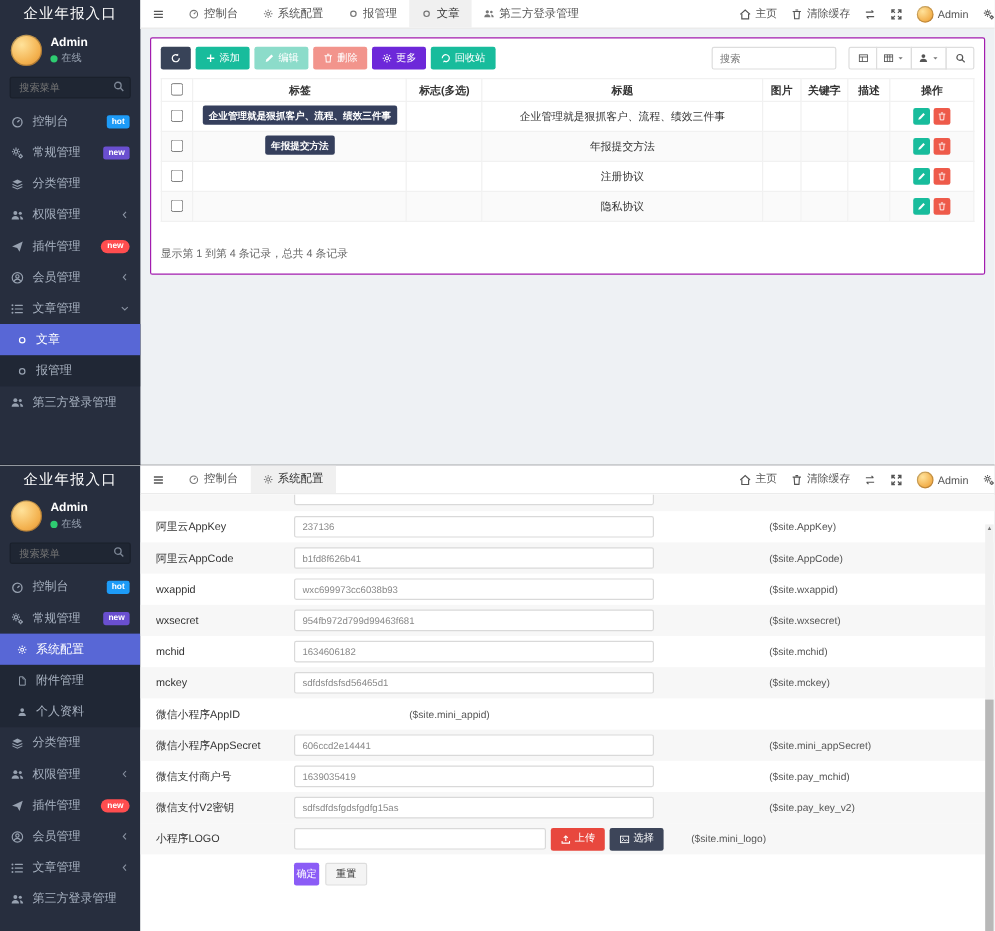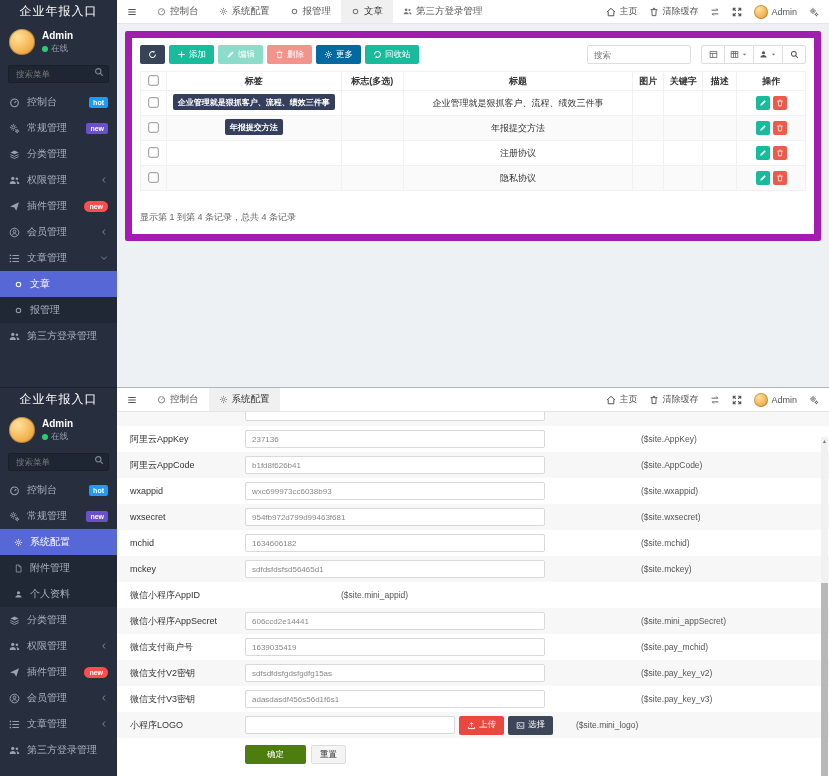--- a/index.html
+++ b/index.html
@@ -37,37 +37,37 @@
   .mi.active{background:#5867d6;color:#fff}
   .mi.active .ic{color:#fff}
 
   
   .main{flex:1;display:flex;flex-direction:column;min-width:0;position:relative}
   .navbar{height:24px;background:#fff;border-bottom:1px solid #e6e6e6;display:flex;align-items:stretch;flex-shrink:0}
   .nb-burger{width:30px;display:flex;align-items:center;justify-content:center;color:#555;cursor:pointer}
   .nb-tab{display:flex;align-items:center;gap:4px;padding:0 10px;font-size:9.5px;color:#555;cursor:pointer}
   .nb-tab .ic{width:9px;height:9px;color:#777}
   .nb-tab.active{background:#f0f0f0;color:#333}
-  .nb-right{margin-left:auto;display:flex;align-items:center;gap:12px;padding-right:10px;font-size:9px;color:#555}
+  .nb-right{margin-left:auto;display:flex;align-items:center;gap:12px;font-size:9px;color:#555}
   .nb-link{display:flex;align-items:center;gap:3px;cursor:pointer}
   .nb-ic{width:10px;height:10px;color:#555}
   .nb-avatar{width:14px;height:14px;border-radius:50%;background:radial-gradient(circle at 35% 32%,#ffe29a,#f3b14e 62%,#d98a35);box-shadow:inset 0 0 0 1px rgba(0,0,0,.2)}
 
   
   .content1{flex:1;padding:7px 8px;overflow:hidden}
-  .card{background:#fff;border:7px solid #a21caf;border-radius:2px;padding:7px 8px 10px}
+  .card{background:#fff;border:1px solid #a21caf;border-radius:2px;padding:7px 8px 10px}
   .tbar{display:flex;align-items:center;margin-bottom:7px}
   .tb-left{display:flex;gap:4px}
   .btn{height:19px;display:inline-flex;align-items:center;gap:3px;padding:0 8px;border-radius:2px;font-size:8.5px;color:#fff;border:none;cursor:pointer;font-family:inherit}
   .btn .ic{width:9px;height:9px}
   .btn.dark{background:#384358}
   .btn.green{background:#18bc9c}
   .btn.green-dis{background:#8cdcca}
   .btn.red-dis{background:#f2948c}
-  .btn.grey{background:#0369a1}
+  .btn.grey{background:#6d28d9}
   .tb-right{margin-left:auto;display:flex;align-items:center}
   .tb-search{width:104px;height:19px;border:1px solid #ddd;border-radius:2px;font-size:8.5px;padding:0 6px;color:#777;outline:none}
   .bgroup{display:flex;margin-left:10px}
   .gbtn{height:19px;min-width:24px;padding:0 5px;background:#fff;border:1px solid #ddd;display:flex;align-items:center;justify-content:center;gap:2px;color:#555;margin-left:-1px;cursor:pointer}
   .gbtn:first-child{border-radius:2px 0 0 2px;margin-left:0}
   .gbtn:last-child{border-radius:0 2px 2px 0}
   .gbtn .ic{width:9px;height:9px}
   .caret{width:7px;height:7px;color:#777}
   table{width:100%;border-collapse:collapse;table-layout:fixed}
   th,td{border:1px solid #f1f1f1;text-align:center;font-size:9px;color:#333;overflow:hidden;white-space:nowrap}
@@ -90,21 +90,21 @@
   .frow{display:flex;align-items:center;height:26px;padding-left:13px}
   .frow.alt{background:#f7f7f7}
   .flabel{width:115px;color:#333;font-size:9px;flex-shrink:0}
   .finput{width:300px;height:18px;border:1px solid #d9d9d9;border-radius:2px;font-size:8px;color:#888;padding:0 6px;outline:none;background:#fff;font-family:Liberation Sans, sans-serif}
   .finput.short{width:210px}
   .fhint{margin-left:96px;color:#555;font-size:8.5px;white-space:nowrap}
   .fhint.logo{margin-left:23px}
   .btn.upl{background:#e8483e;margin-left:4px}
   .btn.choose{background:#3d4559;margin-left:4px}
   .actions{padding:7px 0 0 128px;display:flex;gap:5px}
-  .btn.submit{background:#4d7c0f;padding:0 22px}
+  .btn.submit{background:#8b5cf6;padding:0 2px}
   .btn.reset{background:#f4f4f4;color:#333;border:1px solid #ddd}
   .vscroll{position:absolute;top:25px;right:1px;bottom:1px;width:7px;background:#f1f1f1}
   .varrow{position:absolute;top:1px;left:0;width:7px;text-align:center;font-size:5px;color:#777;line-height:7px}
   .vthumb{position:absolute;left:0;width:7px;top:146px;height:216px;background:#b8b8b8;cursor:pointer}
 </style>
 </head>
 <body>
 
 <svg width="0" height="0" style="position:absolute">
   <symbol id="i-gauge" viewBox="0 0 16 16">
@@ -835,25 +835,20 @@
       <div class="frow">
           <span class="flabel">微信支付商户号</span>
           <input class="finput" value="1639035419" style="">
           <span class="fhint">($site.pay_mchid)</span>
         </div>
       <div class="frow alt">
           <span class="flabel">微信支付V2密钥</span>
           <input class="finput" value="sdfsdfdsfgdsfgdfg15as" style="">
           <span class="fhint">($site.pay_key_v2)</span>
         </div>
-      <div class="frow">
-          <span class="flabel">微信支付V3密钥</span>
-          <input class="finput" value="adasdasdf456s56d1f6s1" style="">
-          <span class="fhint">($site.pay_key_v3)</span>
-        </div>
 
       <div class="frow alt">
         <span class="flabel">小程序LOGO</span>
         <input class="finput short" value="" style="">
         <button class="btn upl">
             <svg class="ic">
               <use href="#i-upload"></use>
             </svg>
             <span>上传</span>
           </button>

